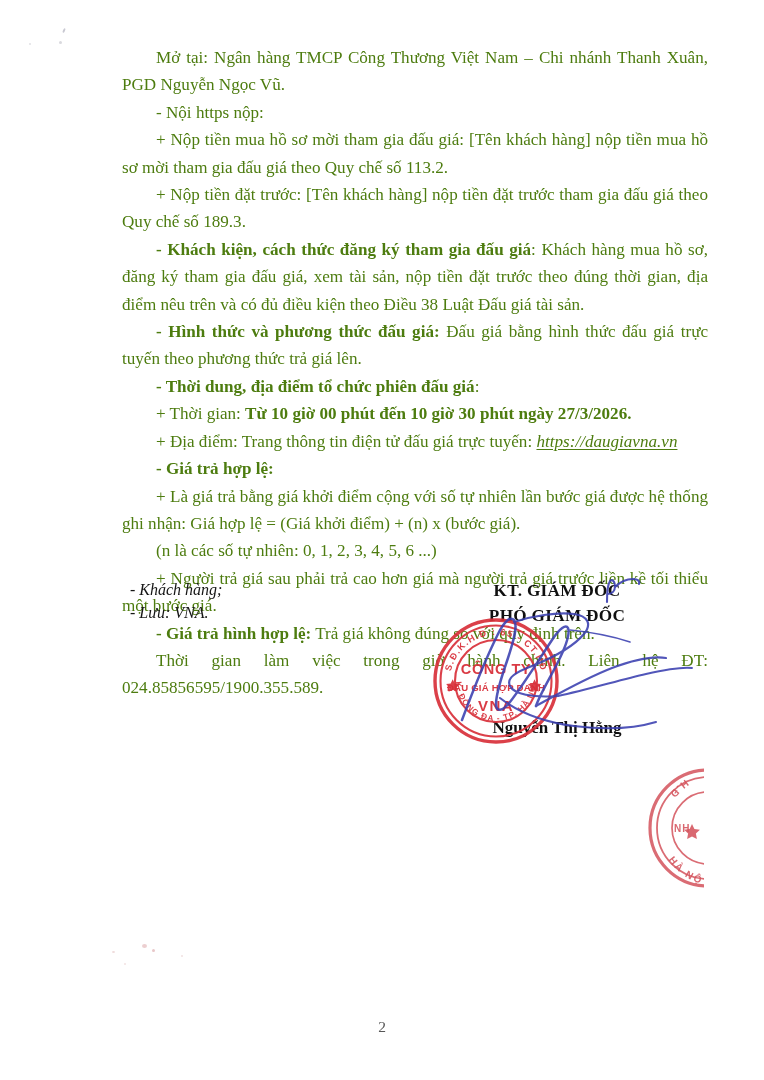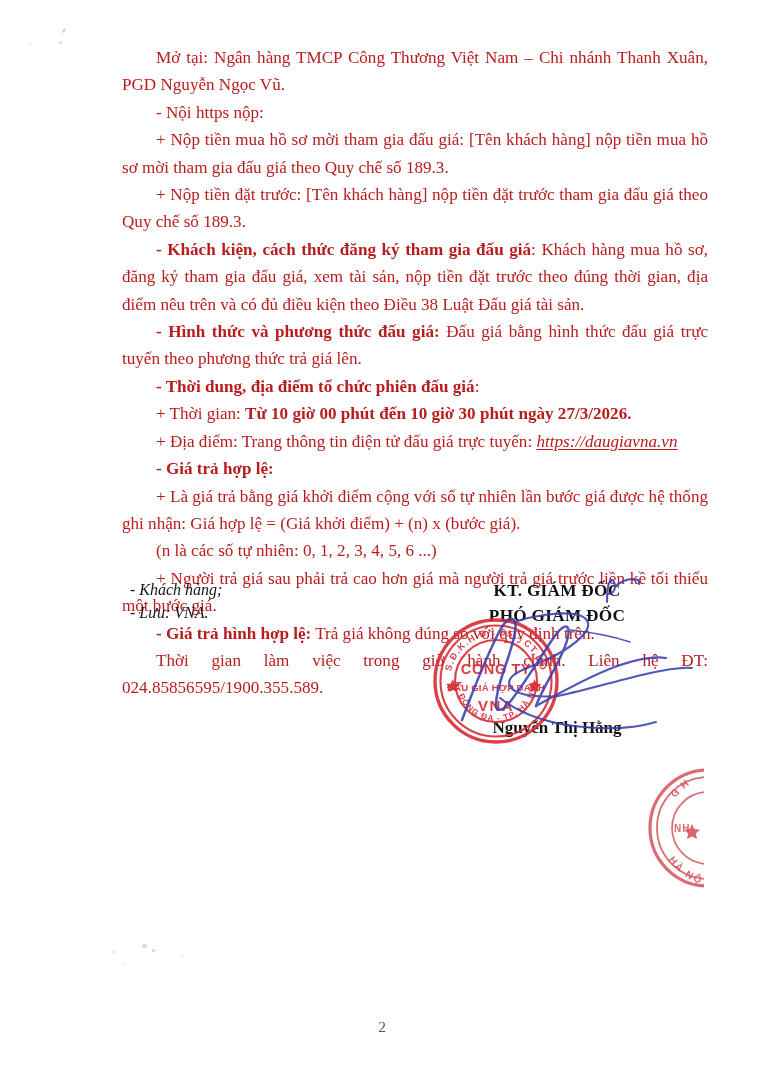--- a/index.html
+++ b/index.html
@@ -26,21 +26,21 @@
     top: 44px;
     width: 586px;
   }
   .para {
     margin: 0 0 0 0;
     font-size: 17.1px;
     line-height: 27.4px;
     text-align: justify;
     text-justify: inter-word;
     text-indent: 34px;
-    color: #b91c1c;
+    color: #4d7c0f;
   }
   .para b, .para .bold { font-weight: bold; }
   .u { text-decoration: underline; text-underline-offset: 1.5px; font-style: italic; }
 
   
   .recipients {
     position: absolute;
     left: 130px;
     top: 578px;
     width: 250px;
@@ -151,21 +151,21 @@
   <div class="speck" style="left:29px;  top:43px;  width:2px; height:2px; background:#e0e0e4;"></div>
   <div class="speck" style="left:112px; top:951px; width:3px; height:2px; background:#f0dcdc;"></div>
   <div class="speck" style="left:142px; top:944px; width:5px; height:4px; background:#eccfd0;"></div>
   <div class="speck" style="left:152px; top:949px; width:3px; height:3px; background:#e8c7c9;"></div>
   <div class="speck" style="left:124px; top:963px; width:2px; height:2px; background:#f2e2e2;"></div>
   <div class="speck" style="left:181px; top:955px; width:2px; height:2px; background:#f0e0e0;"></div>
 
   <div class="body-block">
     <p class="para">Mở tại: Ngân hàng TMCP Công Thương Việt Nam – Chi nhánh Thanh Xuân, PGD Nguyễn Ngọc Vũ.</p>
     <p class="para">- Nội https nộp:</p>
-    <p class="para">+ Nộp tiền mua hồ sơ mời tham gia đấu giá: [Tên khách hàng] nộp tiền mua hồ sơ mời tham gia đấu giá theo Quy chế số 189.3.</p>
+    <p class="para">+ Nộp tiền mua hồ sơ mời tham gia đấu giá: [Tên khách hàng] nộp tiền mua hồ sơ mời tham gia đấu giá theo Quy chế số 113.2.</p>
     <p class="para">+ Nộp tiền đặt trước: [Tên khách hàng] nộp tiền đặt trước tham gia đấu giá theo Quy chế số 189.3.</p>
     <p class="para"><b>- Khách kiện, cách thức đăng ký tham gia đấu giá</b>: Khách hàng mua hồ sơ, đăng ký tham gia đấu giá, xem tài sản, nộp tiền đặt trước theo đúng thời gian, địa điểm nêu trên và có đủ điều kiện theo Điều 38 Luật Đấu giá tài sản.</p>
     <p class="para"><b>- Hình thức và phương thức đấu giá:</b> Đấu giá bằng hình thức đấu giá trực tuyến theo phương thức trả giá lên.</p>
     <p class="para"><b>- Thời dung, địa điểm tổ chức phiên đấu giá</b>:</p>
     <p class="para">+ Thời gian: <b>Từ 10 giờ 00 phút đến 10 giờ 30 phút ngày 27/3/2026.</b></p>
     <p class="para">+ Địa điểm: Trang thông tin điện tử đấu giá trực tuyến: <span class="u">https://daugiavna.vn</span></p>
     <p class="para"><b>- Giá trả hợp lệ:</b></p>
     <p class="para">+ Là giá trả bằng giá khởi điểm cộng với số tự nhiên lần bước giá được hệ thống ghi nhận: Giá hợp lệ = (Giá khởi điểm) + (n) x (bước giá).</p>
     <p class="para">(n là các số tự nhiên: 0, 1, 2, 3, 4, 5, 6 ...)</p>
     <p class="para">+ Người trả giá sau phải trả cao hơn giá mà người trả giá trước liền kề tối thiểu một bước giá.</p>

